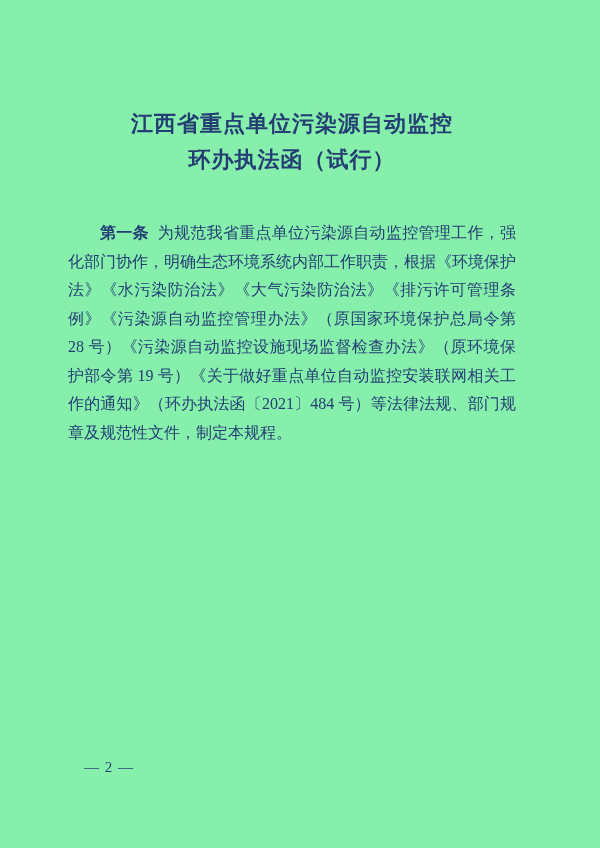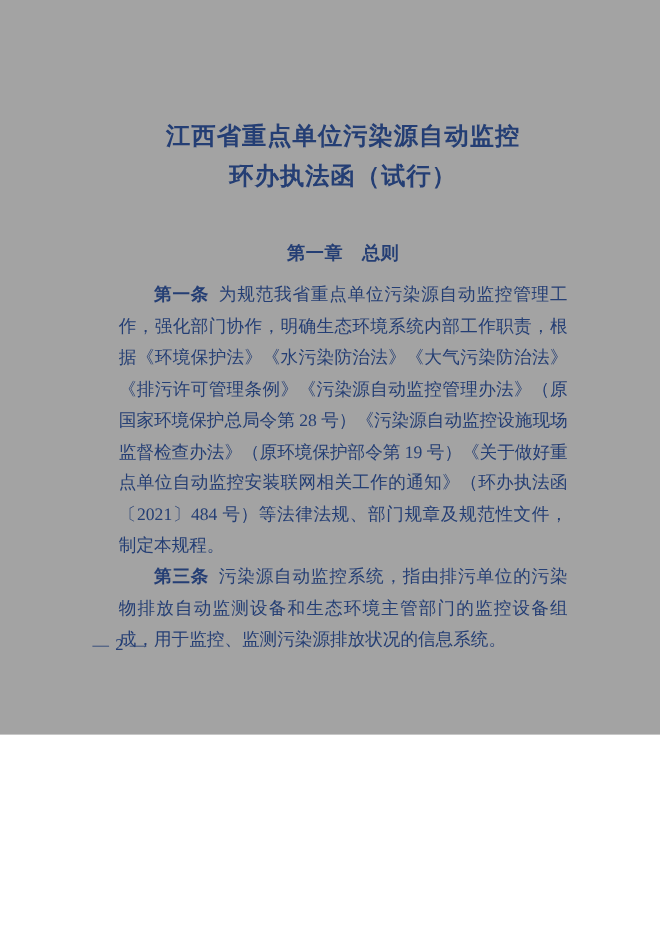--- a/index.html
+++ b/index.html
@@ -3,24 +3,24 @@
 <meta charset="utf-8">
 <style>
   html, body {
     margin: 0;
     padding: 0;
     background: #ffffff;
   }
   .page {
     position: relative;
     width: 600px;
-    height: 668px;
-    background: #a3a3a3;
+    height: 848px;
+    background: #86efac;
     box-sizing: border-box;
-    padding: 106px 84px 0 108px;
+    padding: 106px 84px 0 68px;
     color: var(--ink, #243e74);
     font-family: "Liberation Serif", "DejaVu Serif", serif;
     overflow: hidden;
   }
   .title {
     margin: 0 0 42px 0;
     text-align: center;
     font-size: 22px;
     font-weight: bold;
     line-height: 1.62;
@@ -57,26 +57,22 @@
 </head>
 <body>
 
 <div class="page">
 
   <h1 class="title">
     <span class="t-line">江西省重点单位污染源自动监控</span>
     <span class="t-line">环办执法函（试行）</span>
   </h1>
 
-  <h2 class="chapter">第一章　总则</h2>
 
   <p class="article">
     <span class="article-label">第一条</span><span>为规范我省重点单位污染源自动监控管理工作，强化部门协作，明确生态环境系统内部工作职责，根据《环境保护法》《水污染防治法》《大气污染防治法》《排污许可管理条例》《污染源自动监控管理办法》（原国家环境保护总局令第 28 号）《污染源自动监控设施现场监督检查办法》（原环境保护部令第 19 号）《关于做好重点单位自动监控安装联网相关工作的通知》（环办执法函〔2021〕484 号）等法律法规、部门规章及规范性文件，制定本规程。</span>
   </p>
 
 
-  <p class="article">
-    <span class="article-label">第三条</span><span>污染源自动监控系统，指由排污单位的污染物排放自动监测设备和生态环境主管部门的监控设备组成，用于监控、监测污染源排放状况的信息系统。</span>
-  </p>
 
   <div class="footer">— 2 —</div>
 
 </div>
 
 </body></html>

